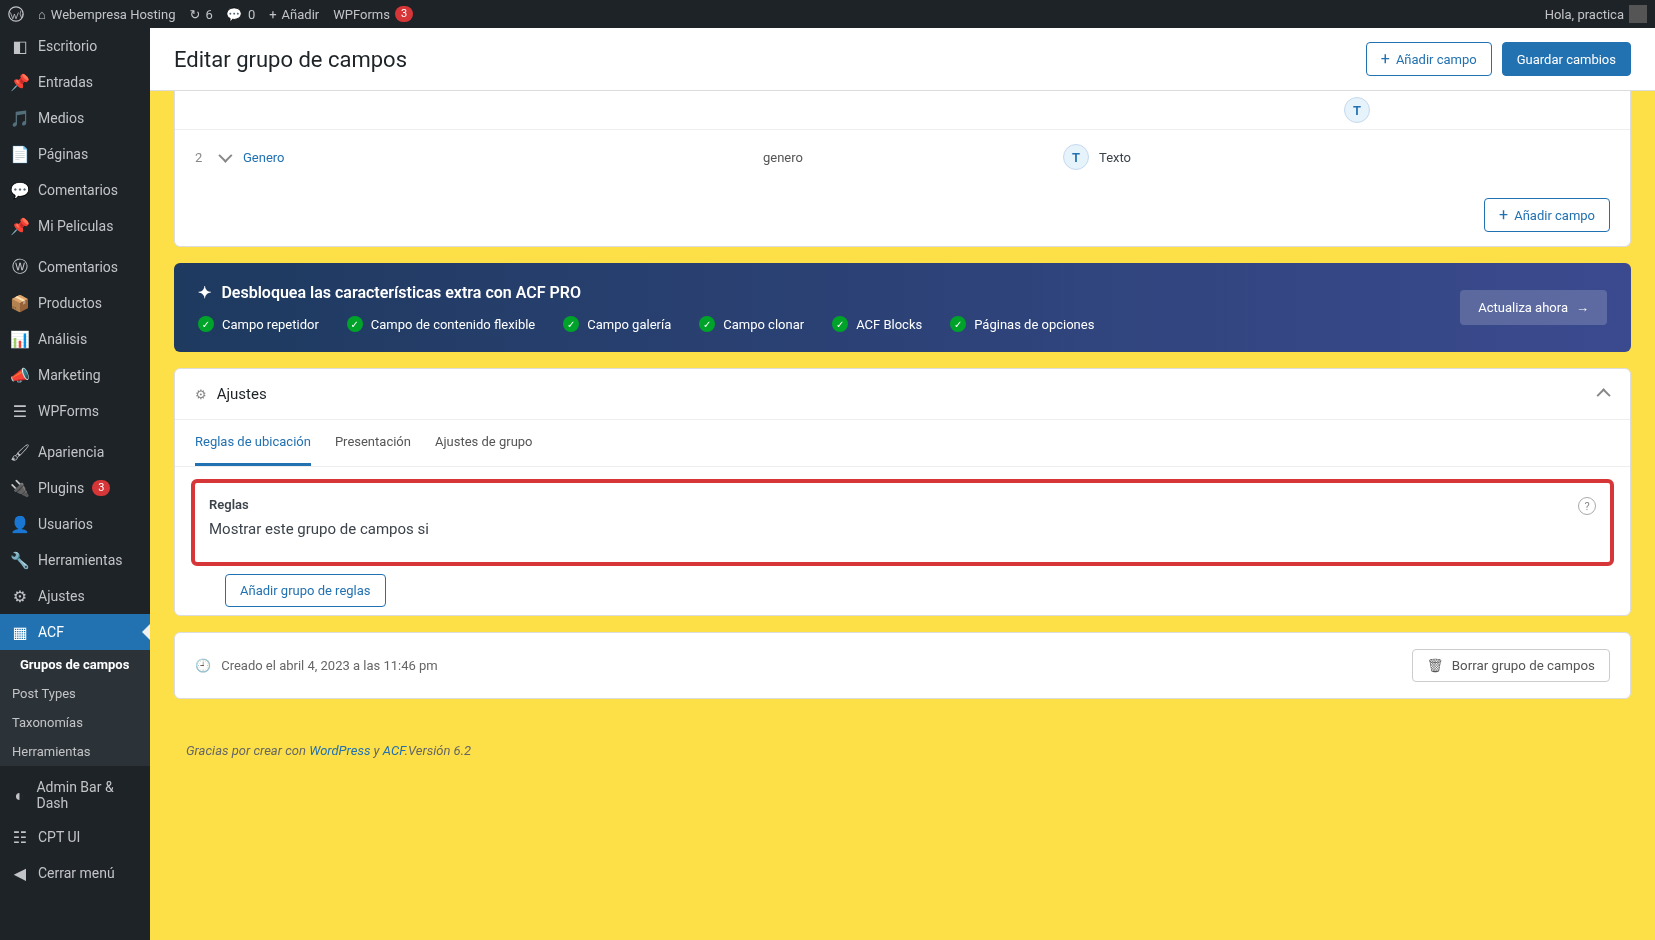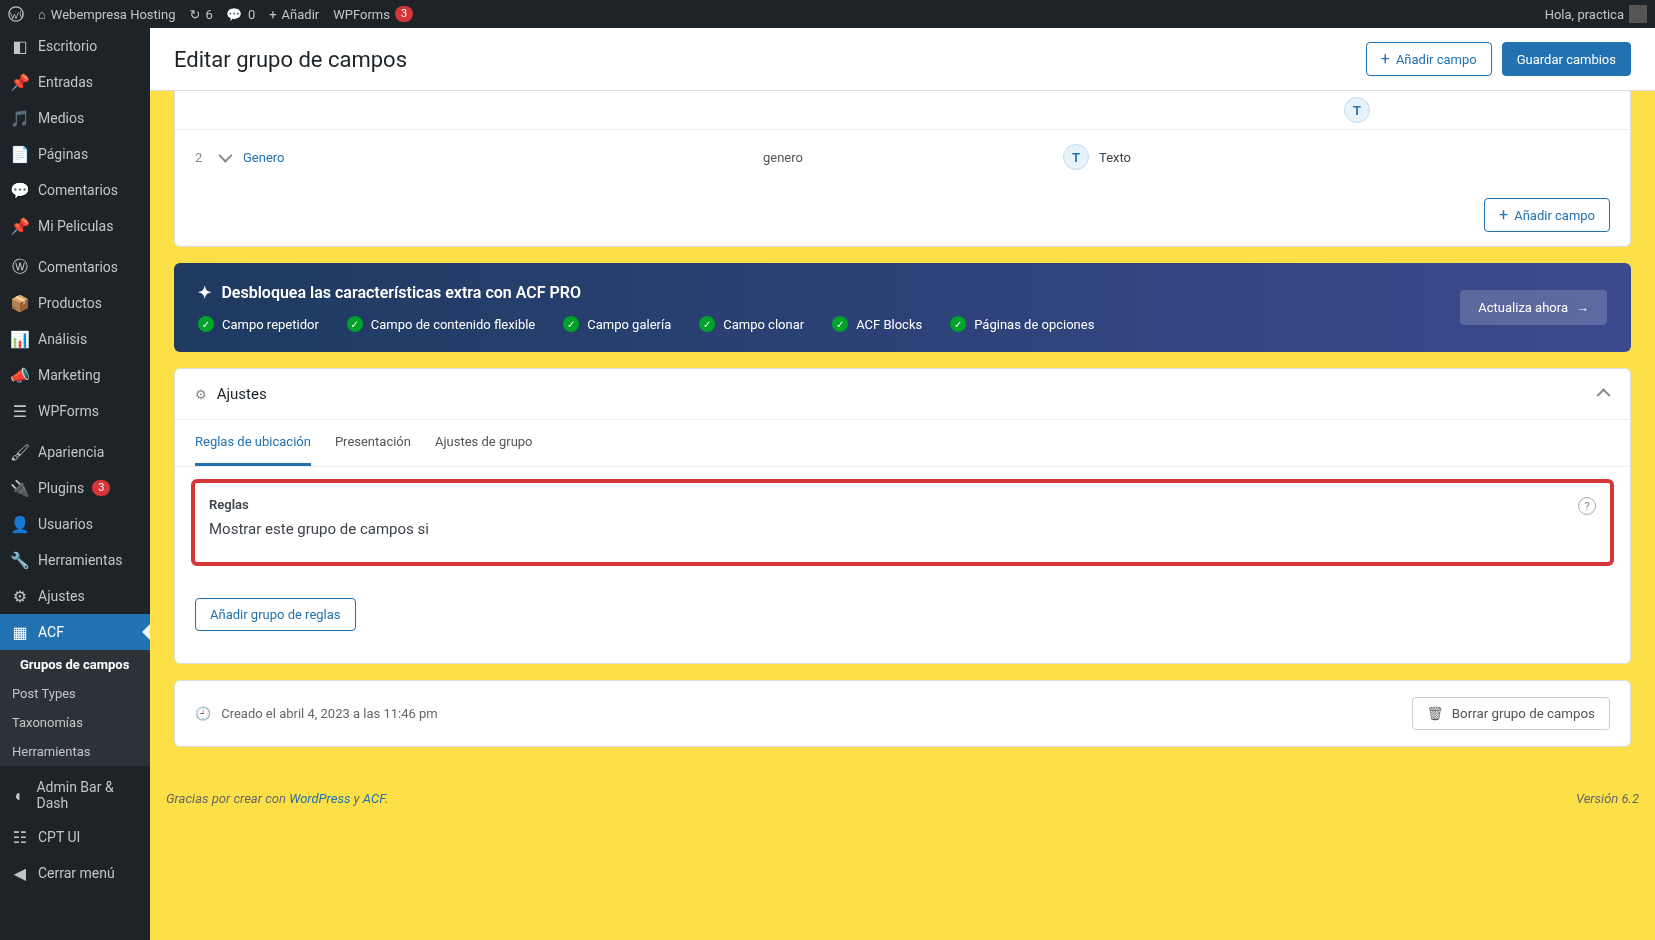--- a/index.html
+++ b/index.html
@@ -61,27 +61,27 @@
 .rules-row { display: flex; gap: 10px; align-items: center; }
 .select { border: 1px solid #8c8f94; border-radius: 4px; padding: 0 28px 0 12px; height: 34px; background: #fff; appearance: none; font-size: 13px; position: relative; }
 .select-wrap { position: relative; display: inline-block; }
 .select-wrap::after { content: '⌄'; position: absolute; right: 10px; top: 50%; transform: translateY(-60%); pointer-events: none; color: #555; font-size: 14px; }
 .sel-param { flex: 0 0 420px; }
 .sel-op { flex: 0 0 238px; }
 .sel-val { flex: 1; }
 .and-btn { border: 1px solid #2271b1; background: #fff; color: #2271b1; width: 34px; height: 34px; border-radius: 4px; cursor: pointer; font-size: 13px; }
 .help-ico { position: absolute; right: 14px; top: 14px; width: 18px; height: 18px; border: 1px solid #aaa; border-radius: 50%; display: flex; align-items: center; justify-content: center; font-size: 11px; color: #888; cursor: pointer; }
 
-.add-rule-wrap { padding: 32px 20px; }
+.add-rule-wrap { padding: 8px 20px; margin-left: 30px; }
 
 .meta-footer { background: #fff; border: 1px solid #dcdcde; border-radius: 6px; margin-top: 16px; padding: 16px 20px; display: flex; align-items: center; justify-content: space-between; }
 .meta-left { display: flex; align-items: center; gap: 10px; color: #666; }
 .btn-danger-outline { border: 1px solid #ccc; background: #fff; color: #555; padding: 8px 14px; border-radius: 4px; cursor: pointer; display: inline-flex; align-items: center; gap: 8px; }
 
-.footer { padding: 20px 16px; color: #666; font-style: italic; display: flex; justify-content: space-between; }
+.footer { padding: 20px 36px; color: #666; font-style: italic; display: flex; justify-content: flex-start; }
 .footer a { color: #2271b1; text-decoration: none; }
 
 .chevron { display: inline-block; width: 10px; height: 10px; border-right: 2px solid currentColor; border-bottom: 2px solid currentColor; transform: rotate(45deg) translateY(-2px); }
 .chevron-up { transform: rotate(-135deg) translateY(-2px); }
 .plus { font-size: 16px; line-height: 1; }
 
 svg { width: 16px; height: 16px; fill: currentColor; }
 </style>
 </head>
 <body>

